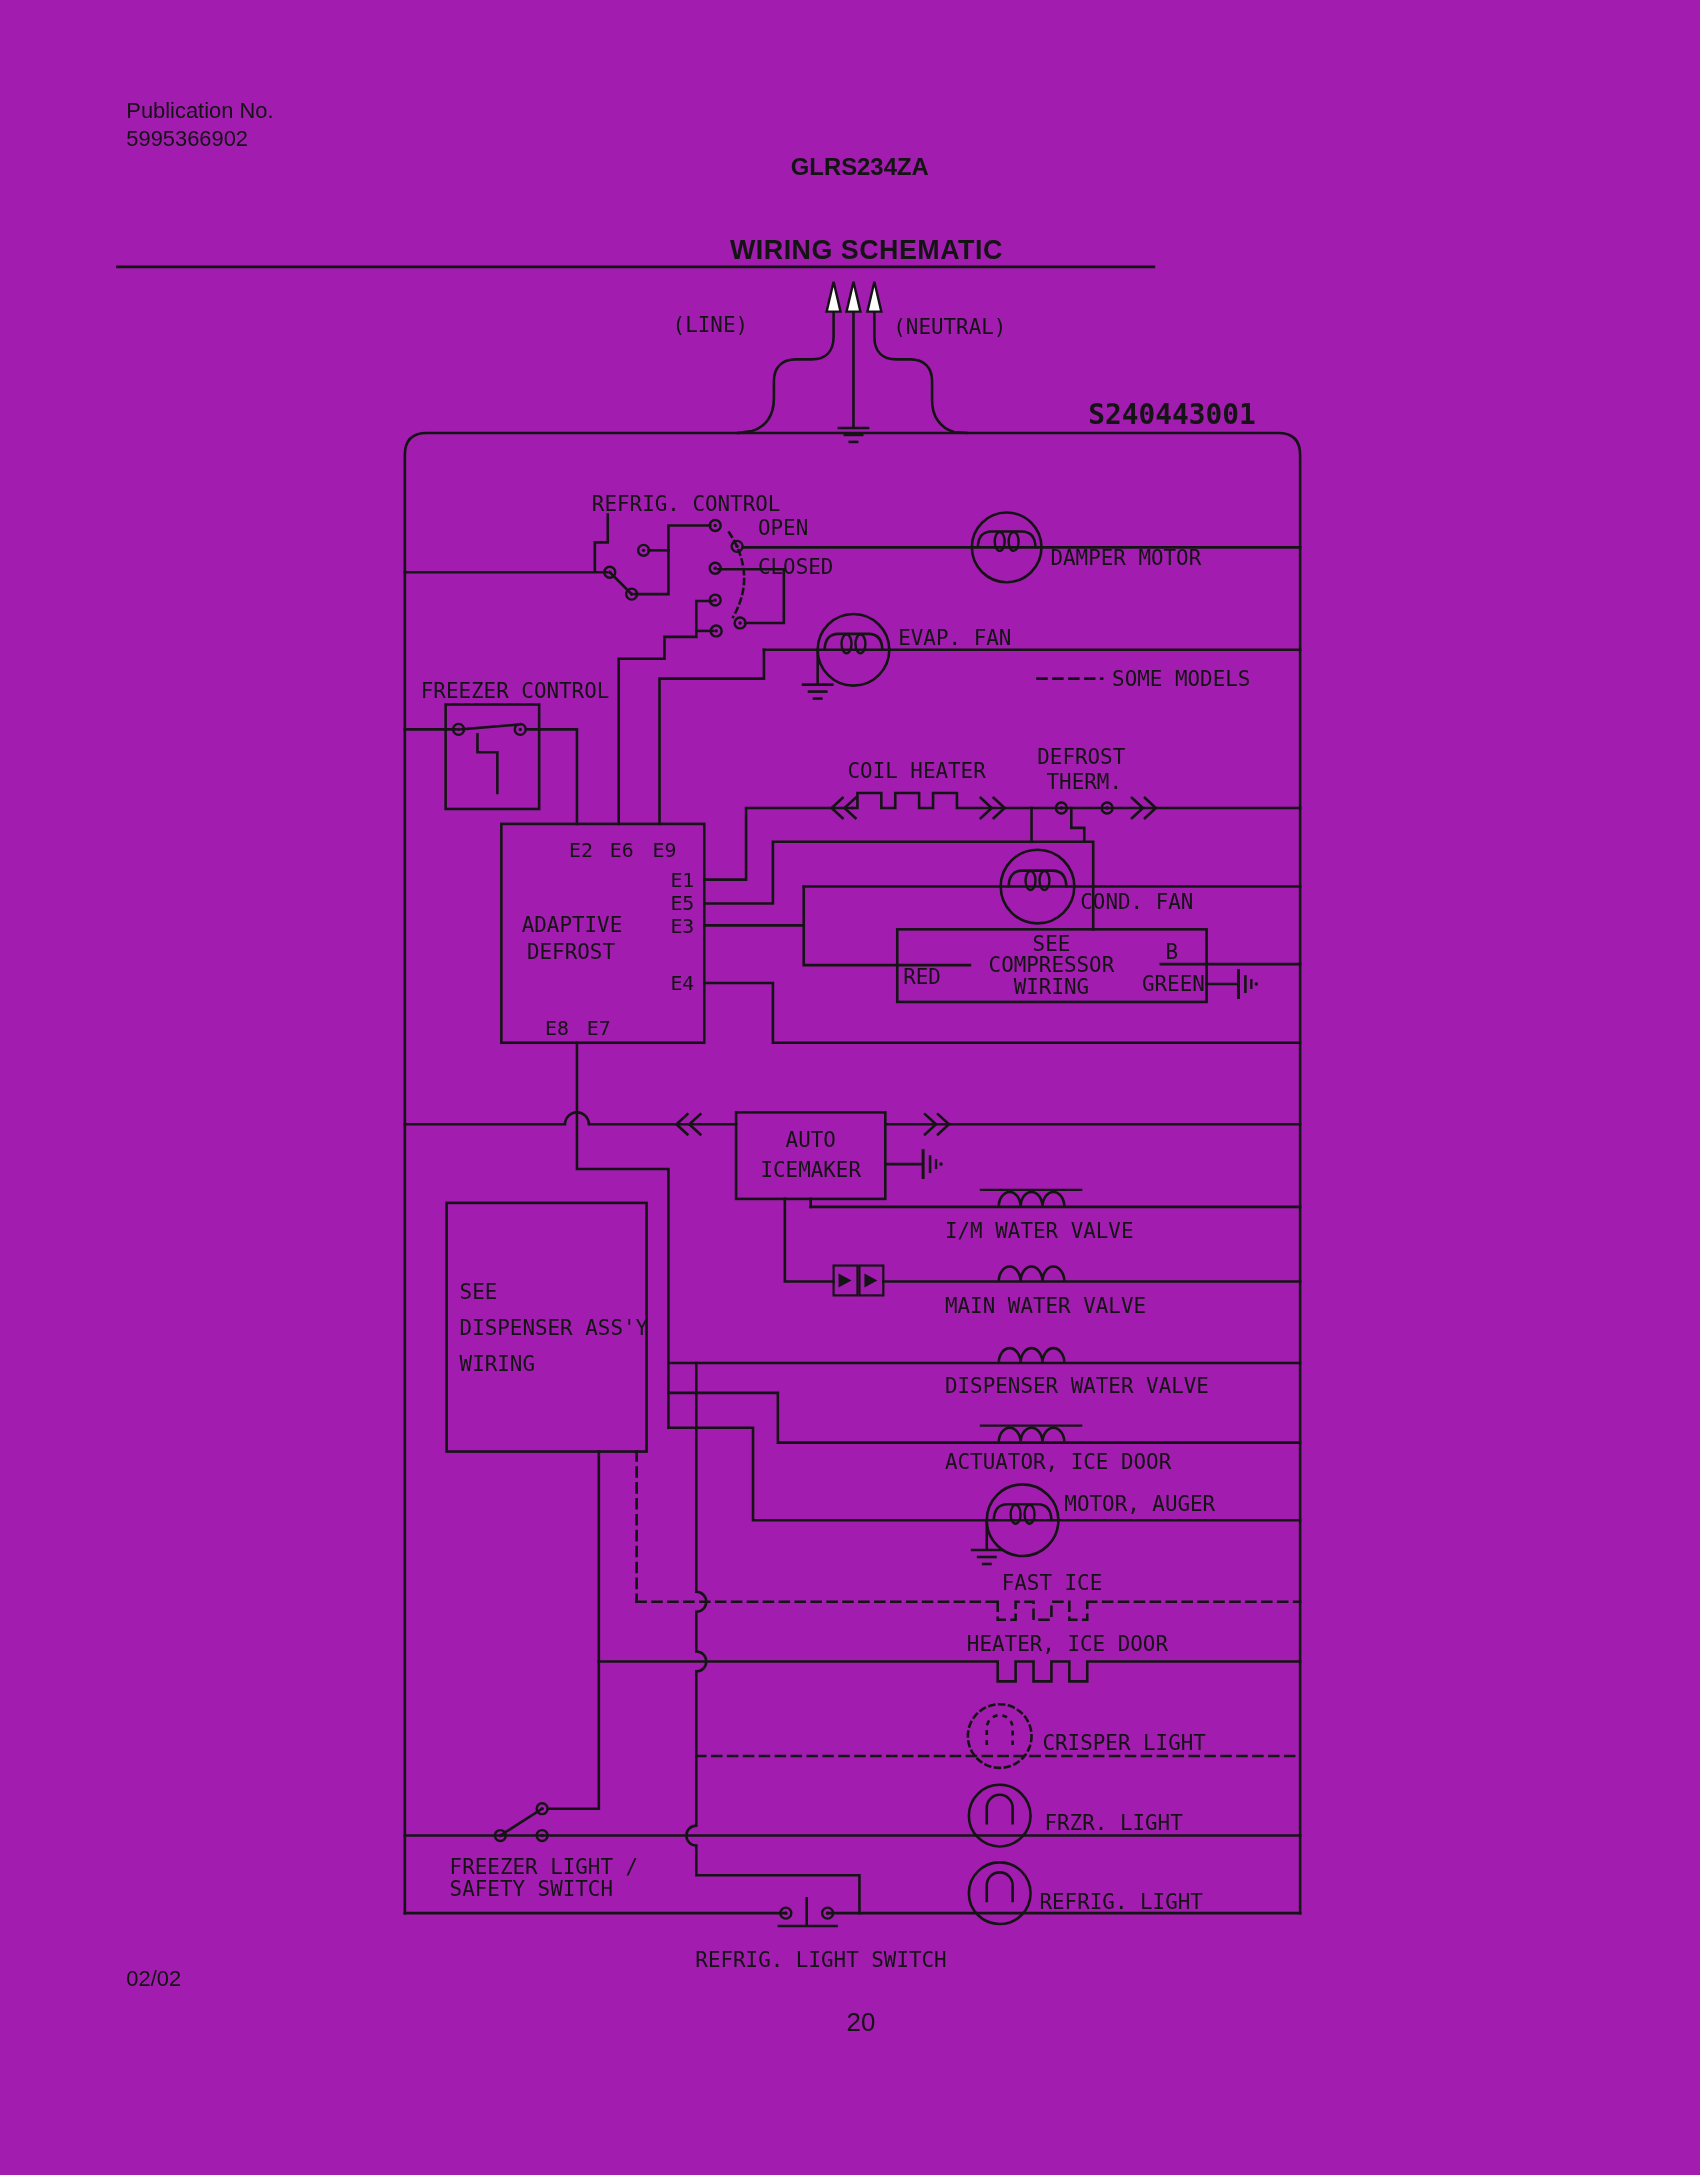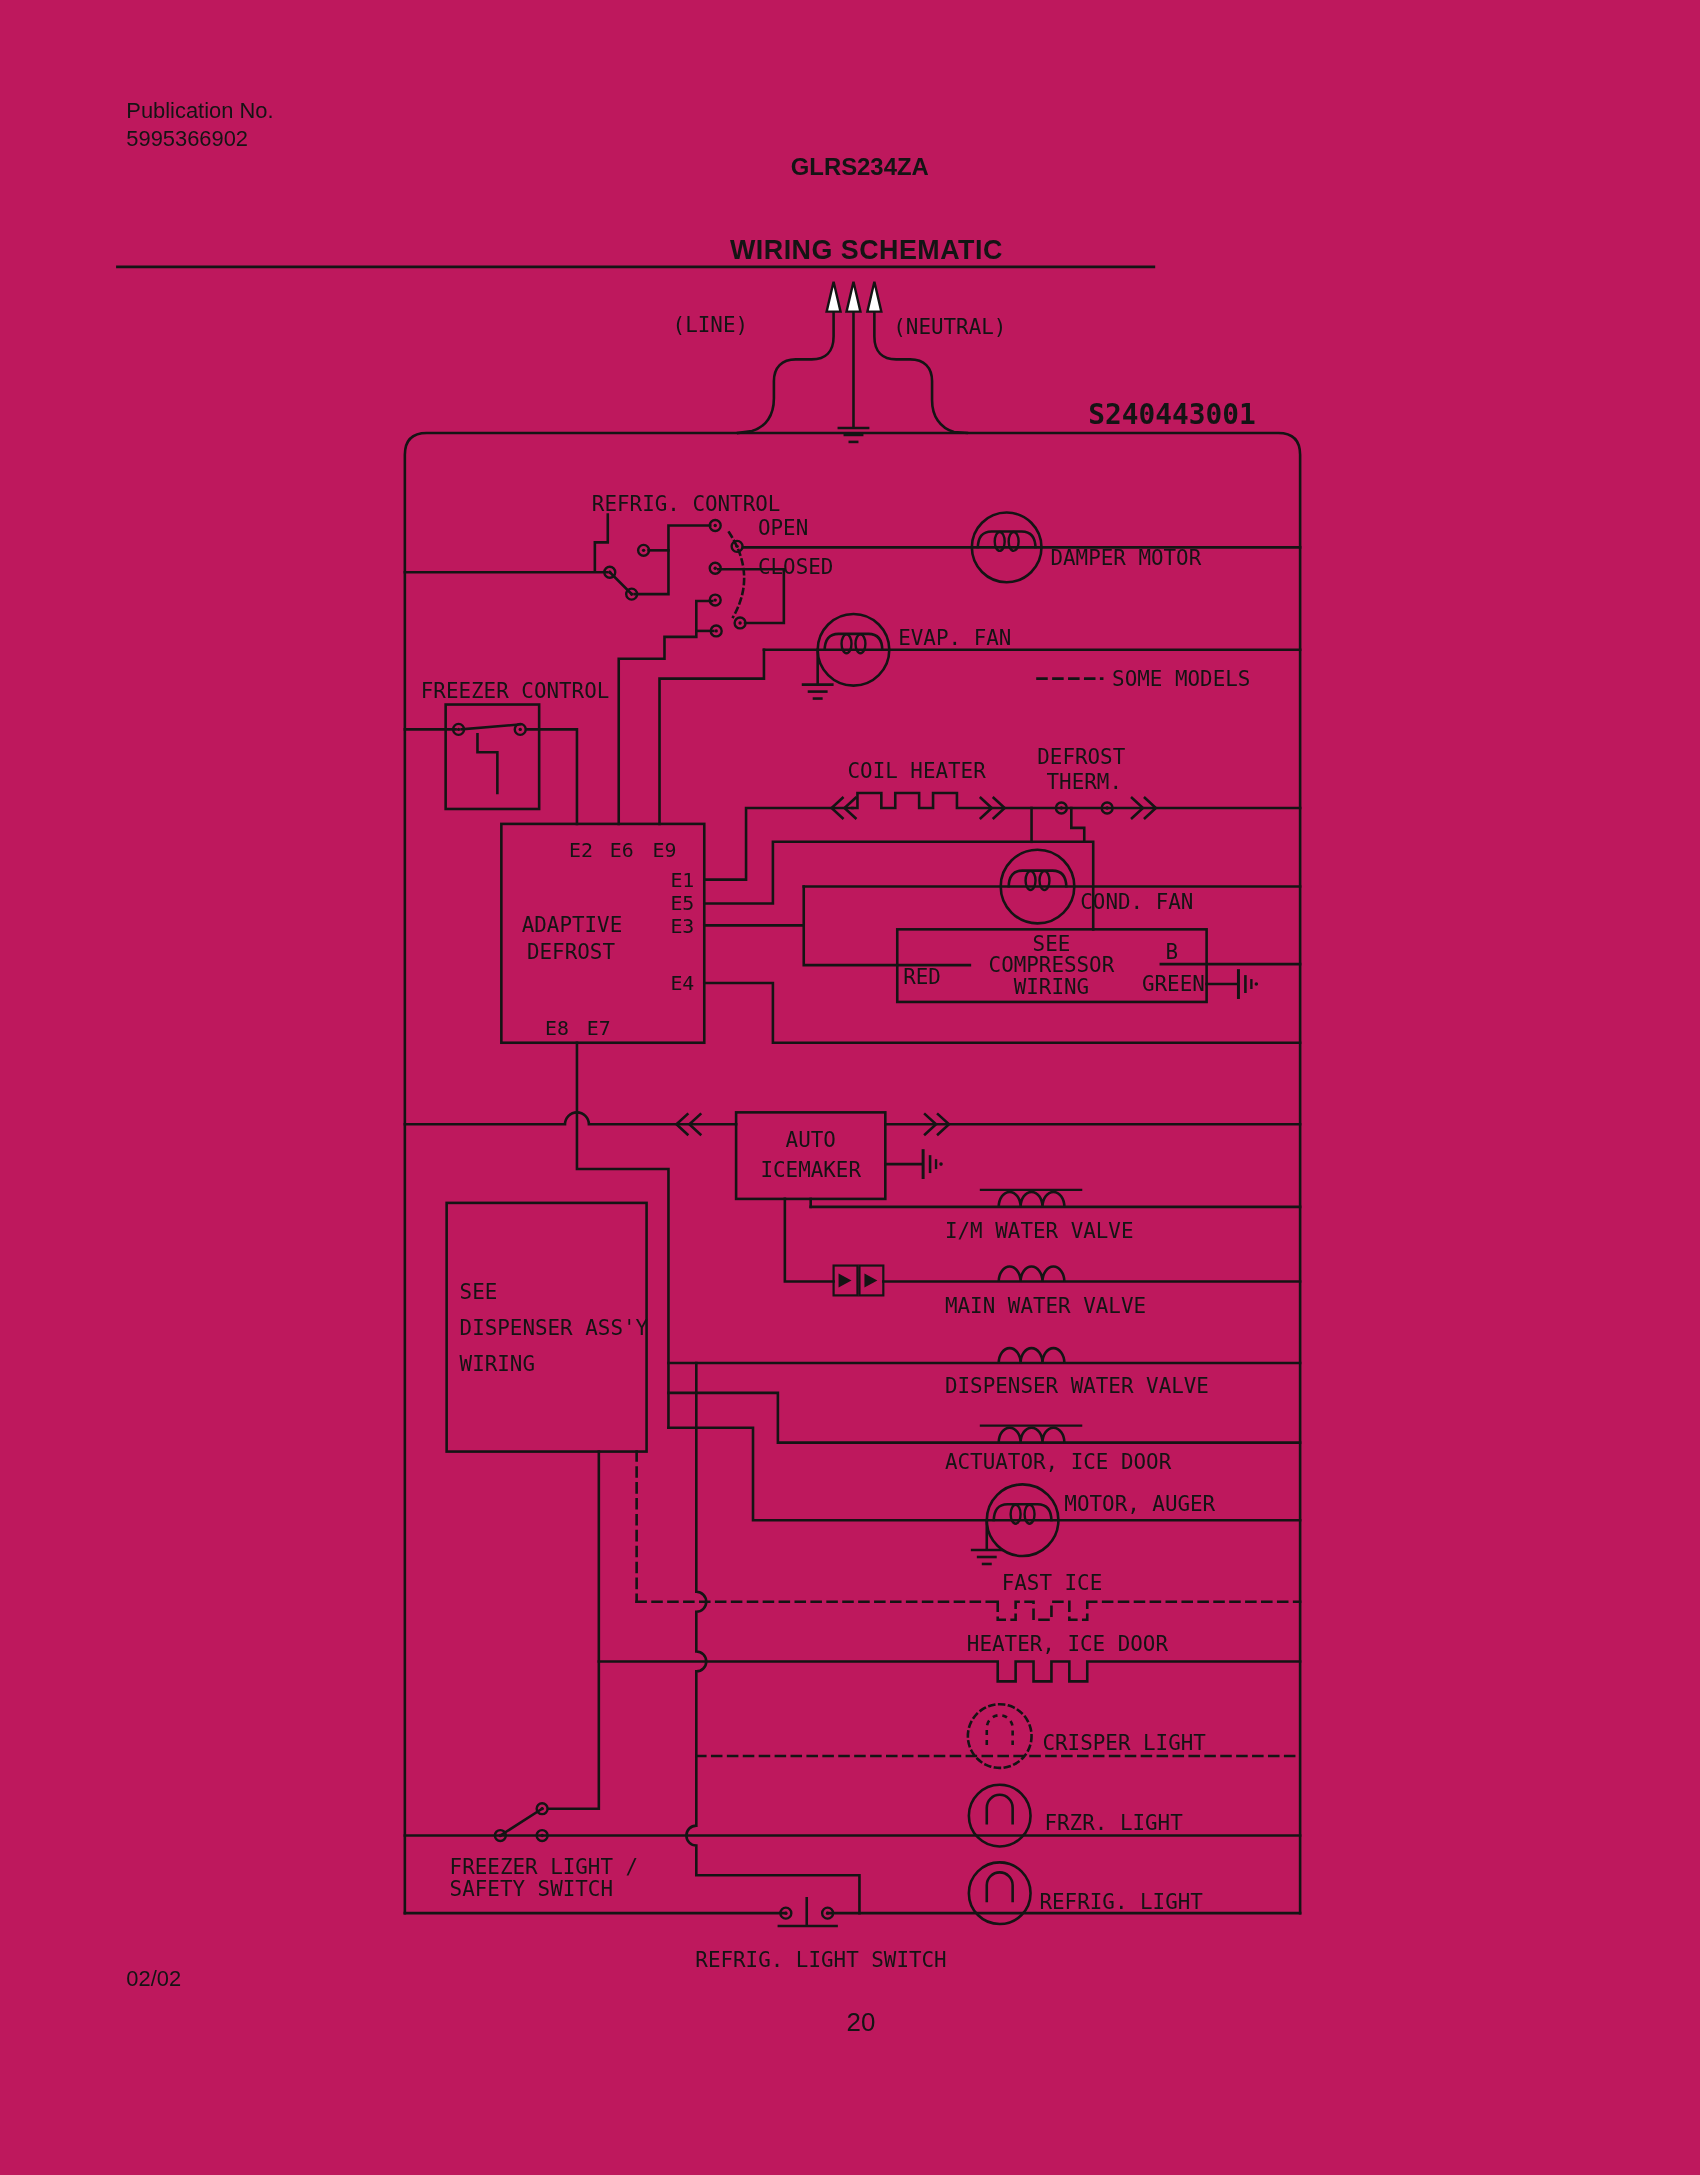--- a/index.html
+++ b/index.html
@@ -1,16 +1,16 @@
 <!DOCTYPE html>
 <html><head>
 <meta charset="utf-8">
 <style>
   html,body{margin:0;padding:0;background:#d8d8d8;}
-  .page{position:relative;width:1700px;height:2175px;background:#be185d;margin:0 auto;
+  .page{position:relative;width:1700px;height:2175px;background:#a21caf;margin:0 auto;
         font-family:"DejaVu Sans Mono", monospace;}
   svg{position:absolute;left:0;top:0;}
   svg text{fill:#141414;}
   .sans{font-family:"Liberation Sans", sans-serif;}
   .mono{font-family:"DejaVu Sans Mono", monospace;font-size:21px;}
   .mono-s{font-family:"DejaVu Sans Mono", monospace;font-size:20px;}
   .hdr{font-size:22px;}
   .model{font-size:24px;font-weight:bold;}
   .title{font-size:27px;font-weight:bold;letter-spacing:0.5px;}
   .part{font-size:28px;font-weight:bold;}

